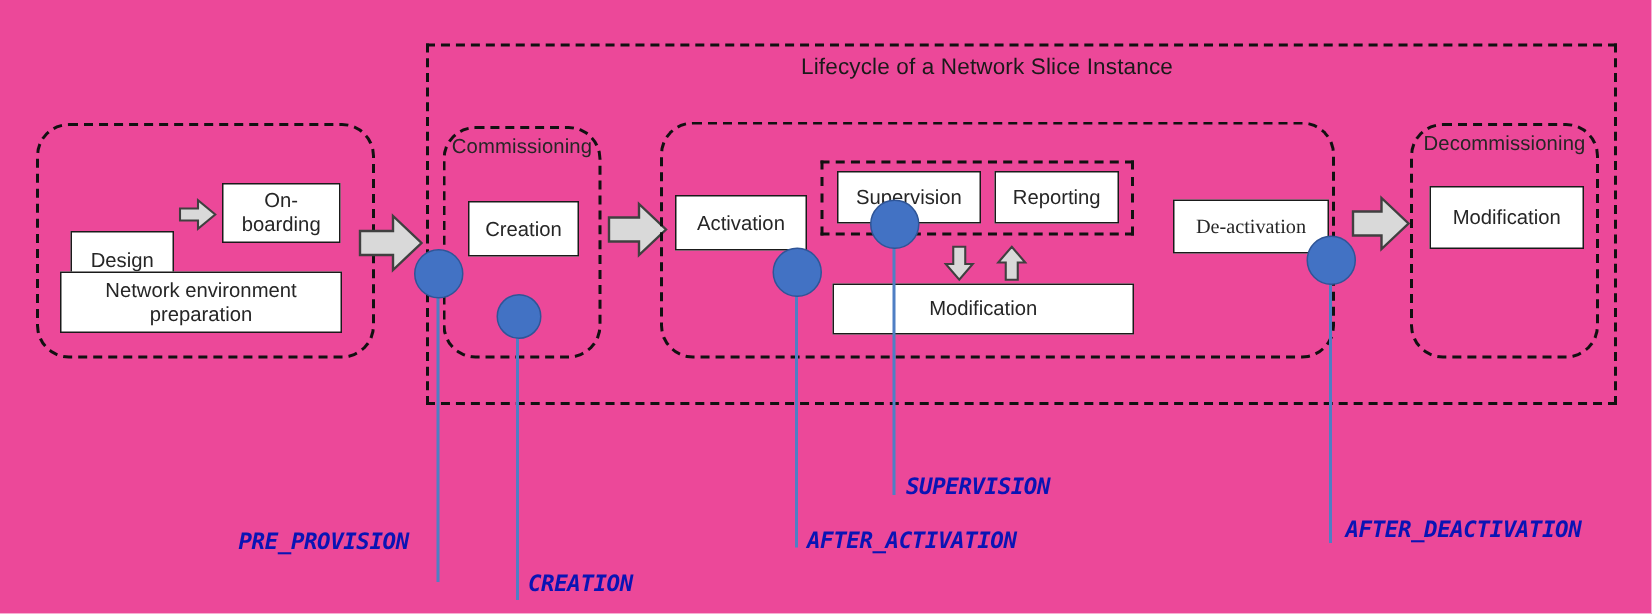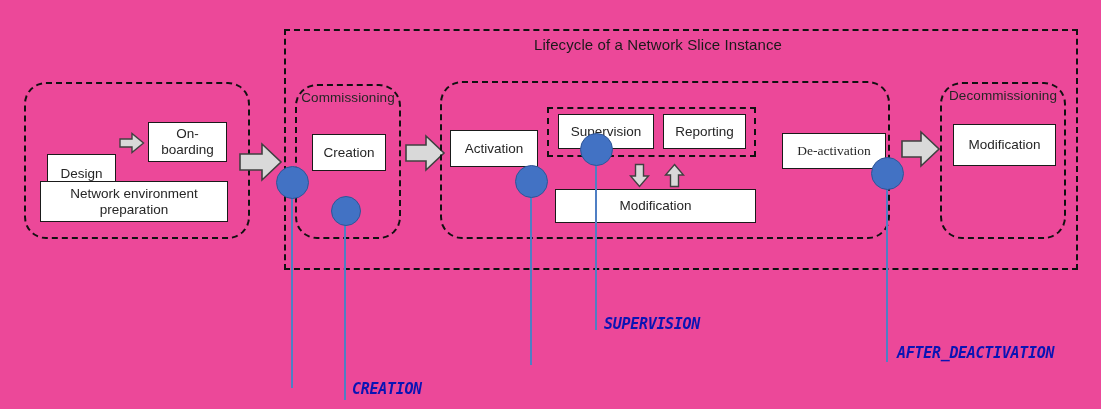--- a/index.html
+++ b/index.html
@@ -178,17 +178,19 @@
   <div class="vline" style="left:530px; top:180px; height:185px;"></div>
   <div class="vline" style="left:595px; top:148px; height:182px;"></div>
   <div class="vline" style="left:886px; top:172px; height:190px;"></div>
 
   <div class="circle" style="left:276px; top:166px; width:31px; height:31px;"></div>
   <div class="circle" style="left:331px; top:196px; width:28px; height:28px;"></div>
   <div class="circle" style="left:515px; top:165px; width:31px; height:31px;"></div>
   <div class="circle" style="left:580px; top:133px; width:31px; height:31px;"></div>
   <div class="circle" style="left:871px; top:157px; width:31px; height:31px;"></div>
 
+  <div class="tag" style="left:159px; top:352px;">PRE_PROVISION</div>
   <div class="tag" style="left:352px; top:380px;">CREATION</div>
+  <div class="tag" style="left:538px; top:351px;">AFTER_ACTIVATION</div>
   <div class="tag" style="left:604px; top:315px;">SUPERVISION</div>
   <div class="tag" style="left:897px; top:344px;text-align:right;">AFTER_DEACTIVATION</div>
 
 </div>
 
 </body></html>

